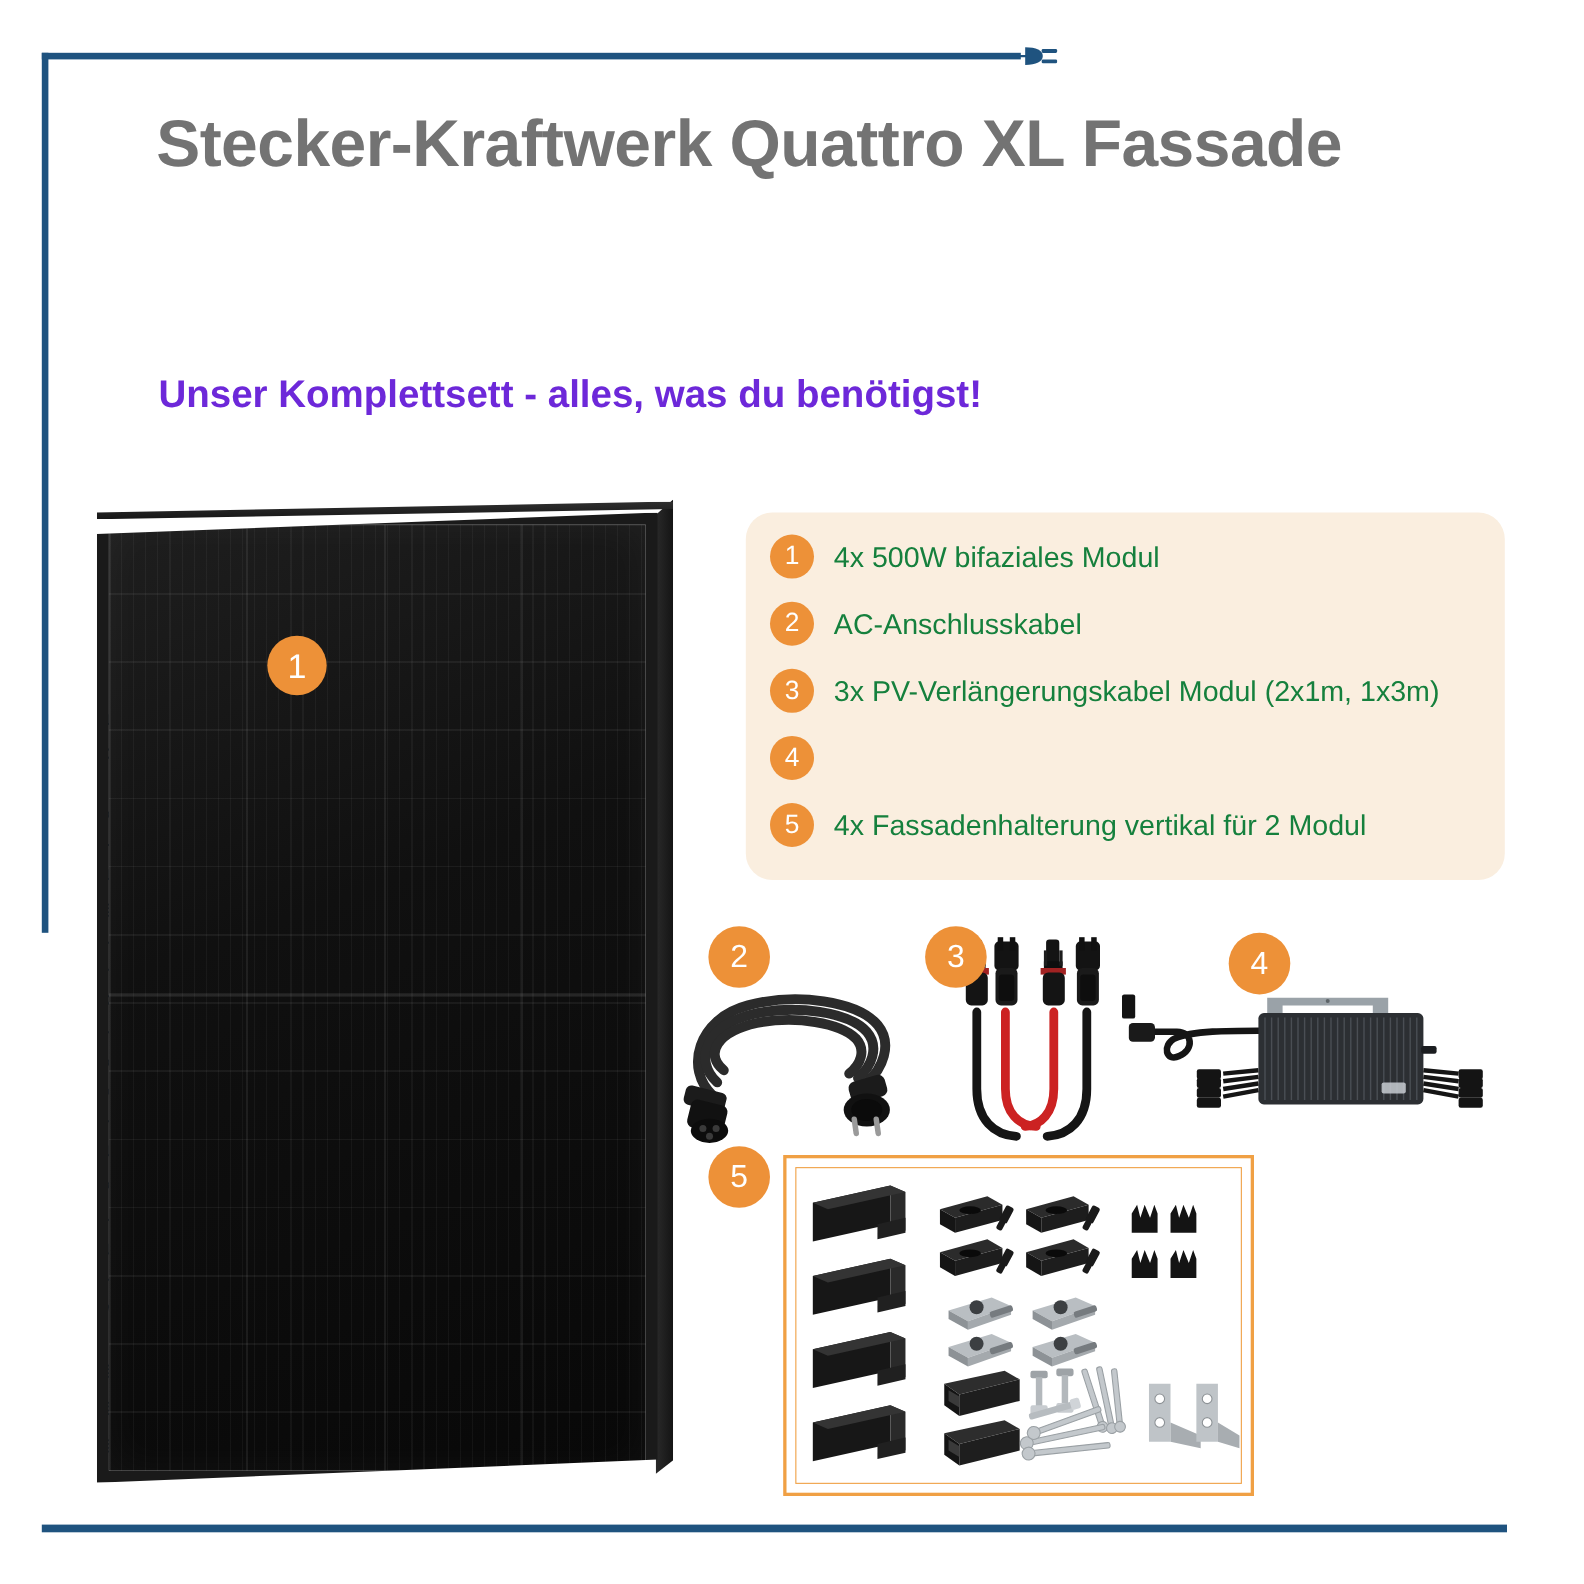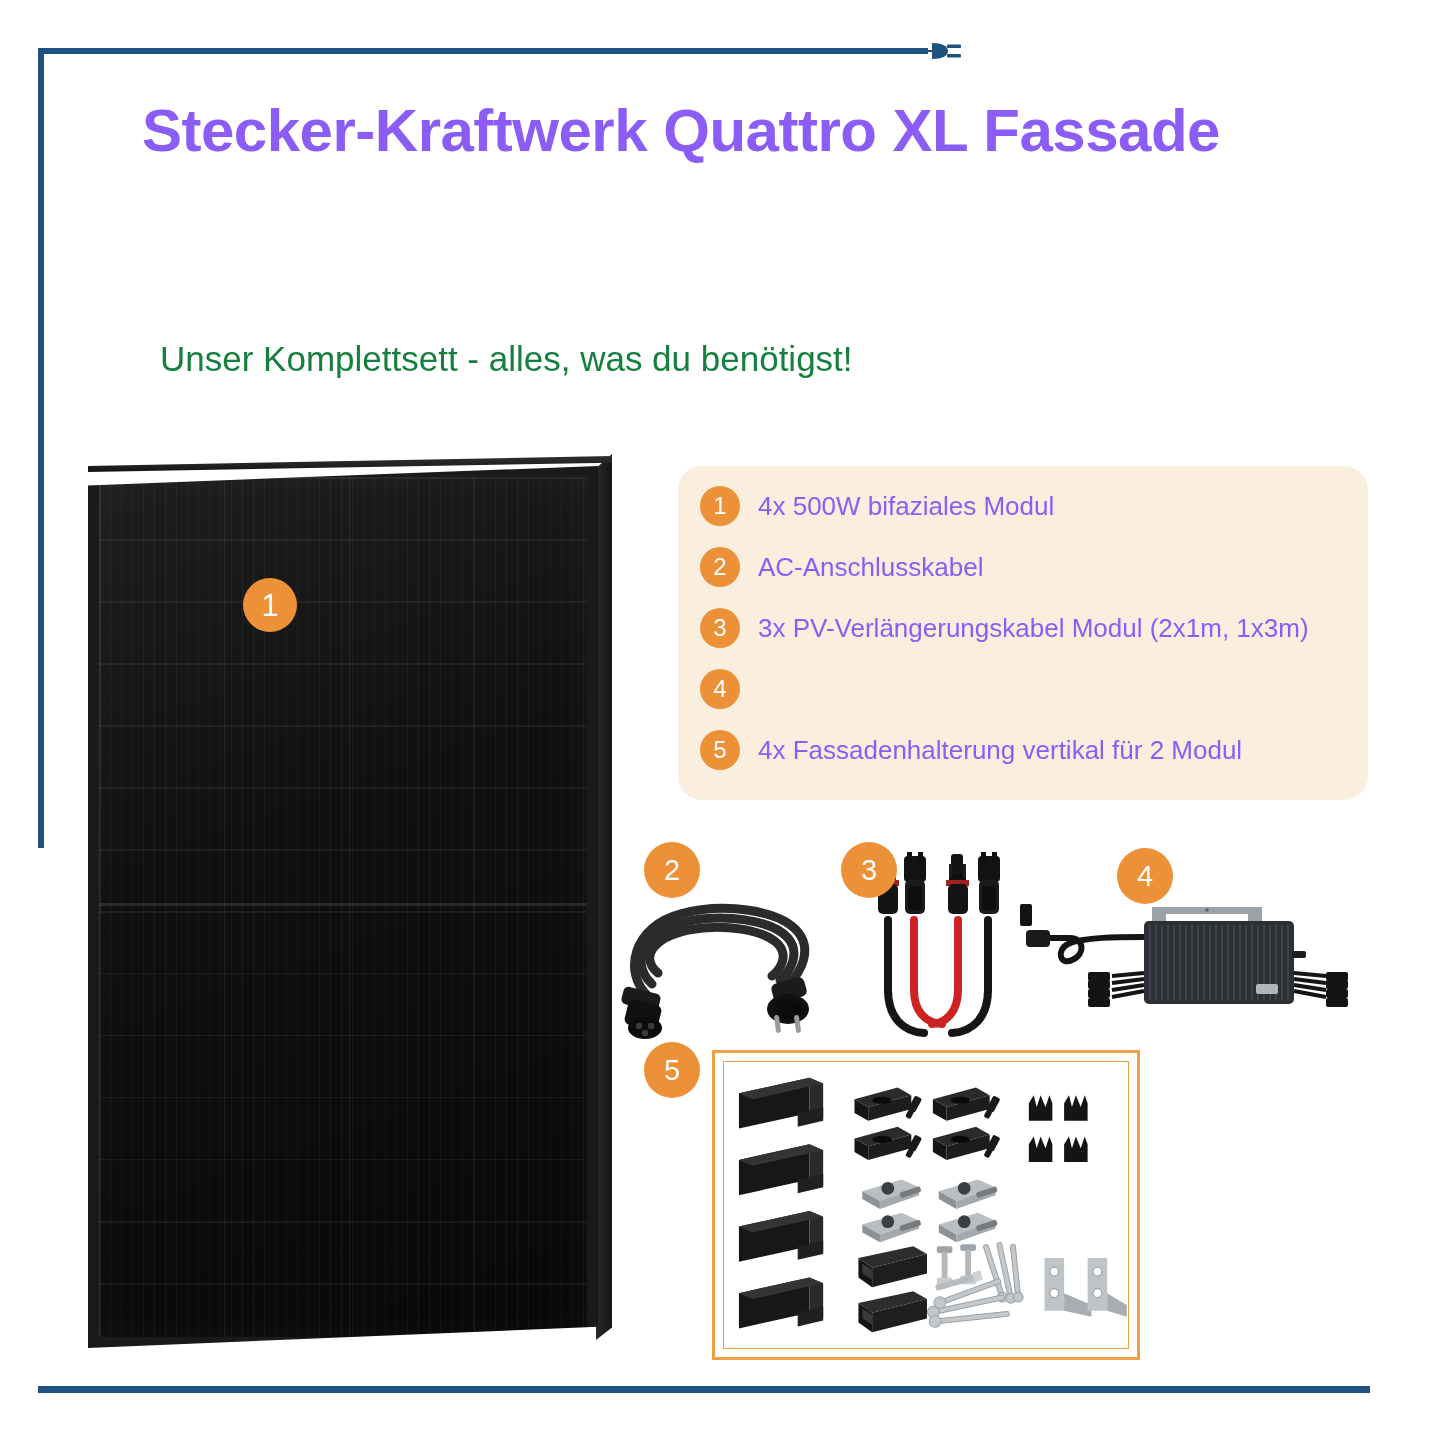--- a/index.html
+++ b/index.html
@@ -58,36 +58,35 @@
     text-align: center;
     white-space: nowrap;
   }
 
   
   #page-title {
     position: absolute;
     left: 142px;
     top: 96px;
     width: 1130px;
-    color: #8b5cf6;
+    color: #737373;
     font-size: 60px;
     font-weight: bold;
     line-height: 1.18;
     letter-spacing: -0.5px;
   }
   #page-subtitle {
     position: absolute;
     left: 144px;
     top: 338px;
     width: 1130px;
-    color: #15803d;
+    color: #6d28d9;
     font-size: 35px;
-    font-weight: normal;
+    font-weight: bold;
     line-height: 1.2;
-    margin-left: 16px;
   }
 
   
   #solar-panel-figure {
     position: absolute;
     left: 72px;
     top: 448px;
     width: 560px;
     height: 920px;
   }
@@ -201,21 +200,21 @@
     border-radius: 50%;
     background: #ED9138;
     color: #ffffff;
     display: flex;
     align-items: center;
     justify-content: center;
     font-size: 24px;
     line-height: 1;
   }
   .feature-text {
-    color: #8b5cf6;
+    color: #15803d;
     font-size: 26px;
     white-space: nowrap;
   }
 
   
   #ac-cable-figure {
     position: absolute;
     left: 612px;
     top: 880px;
     width: 220px;

